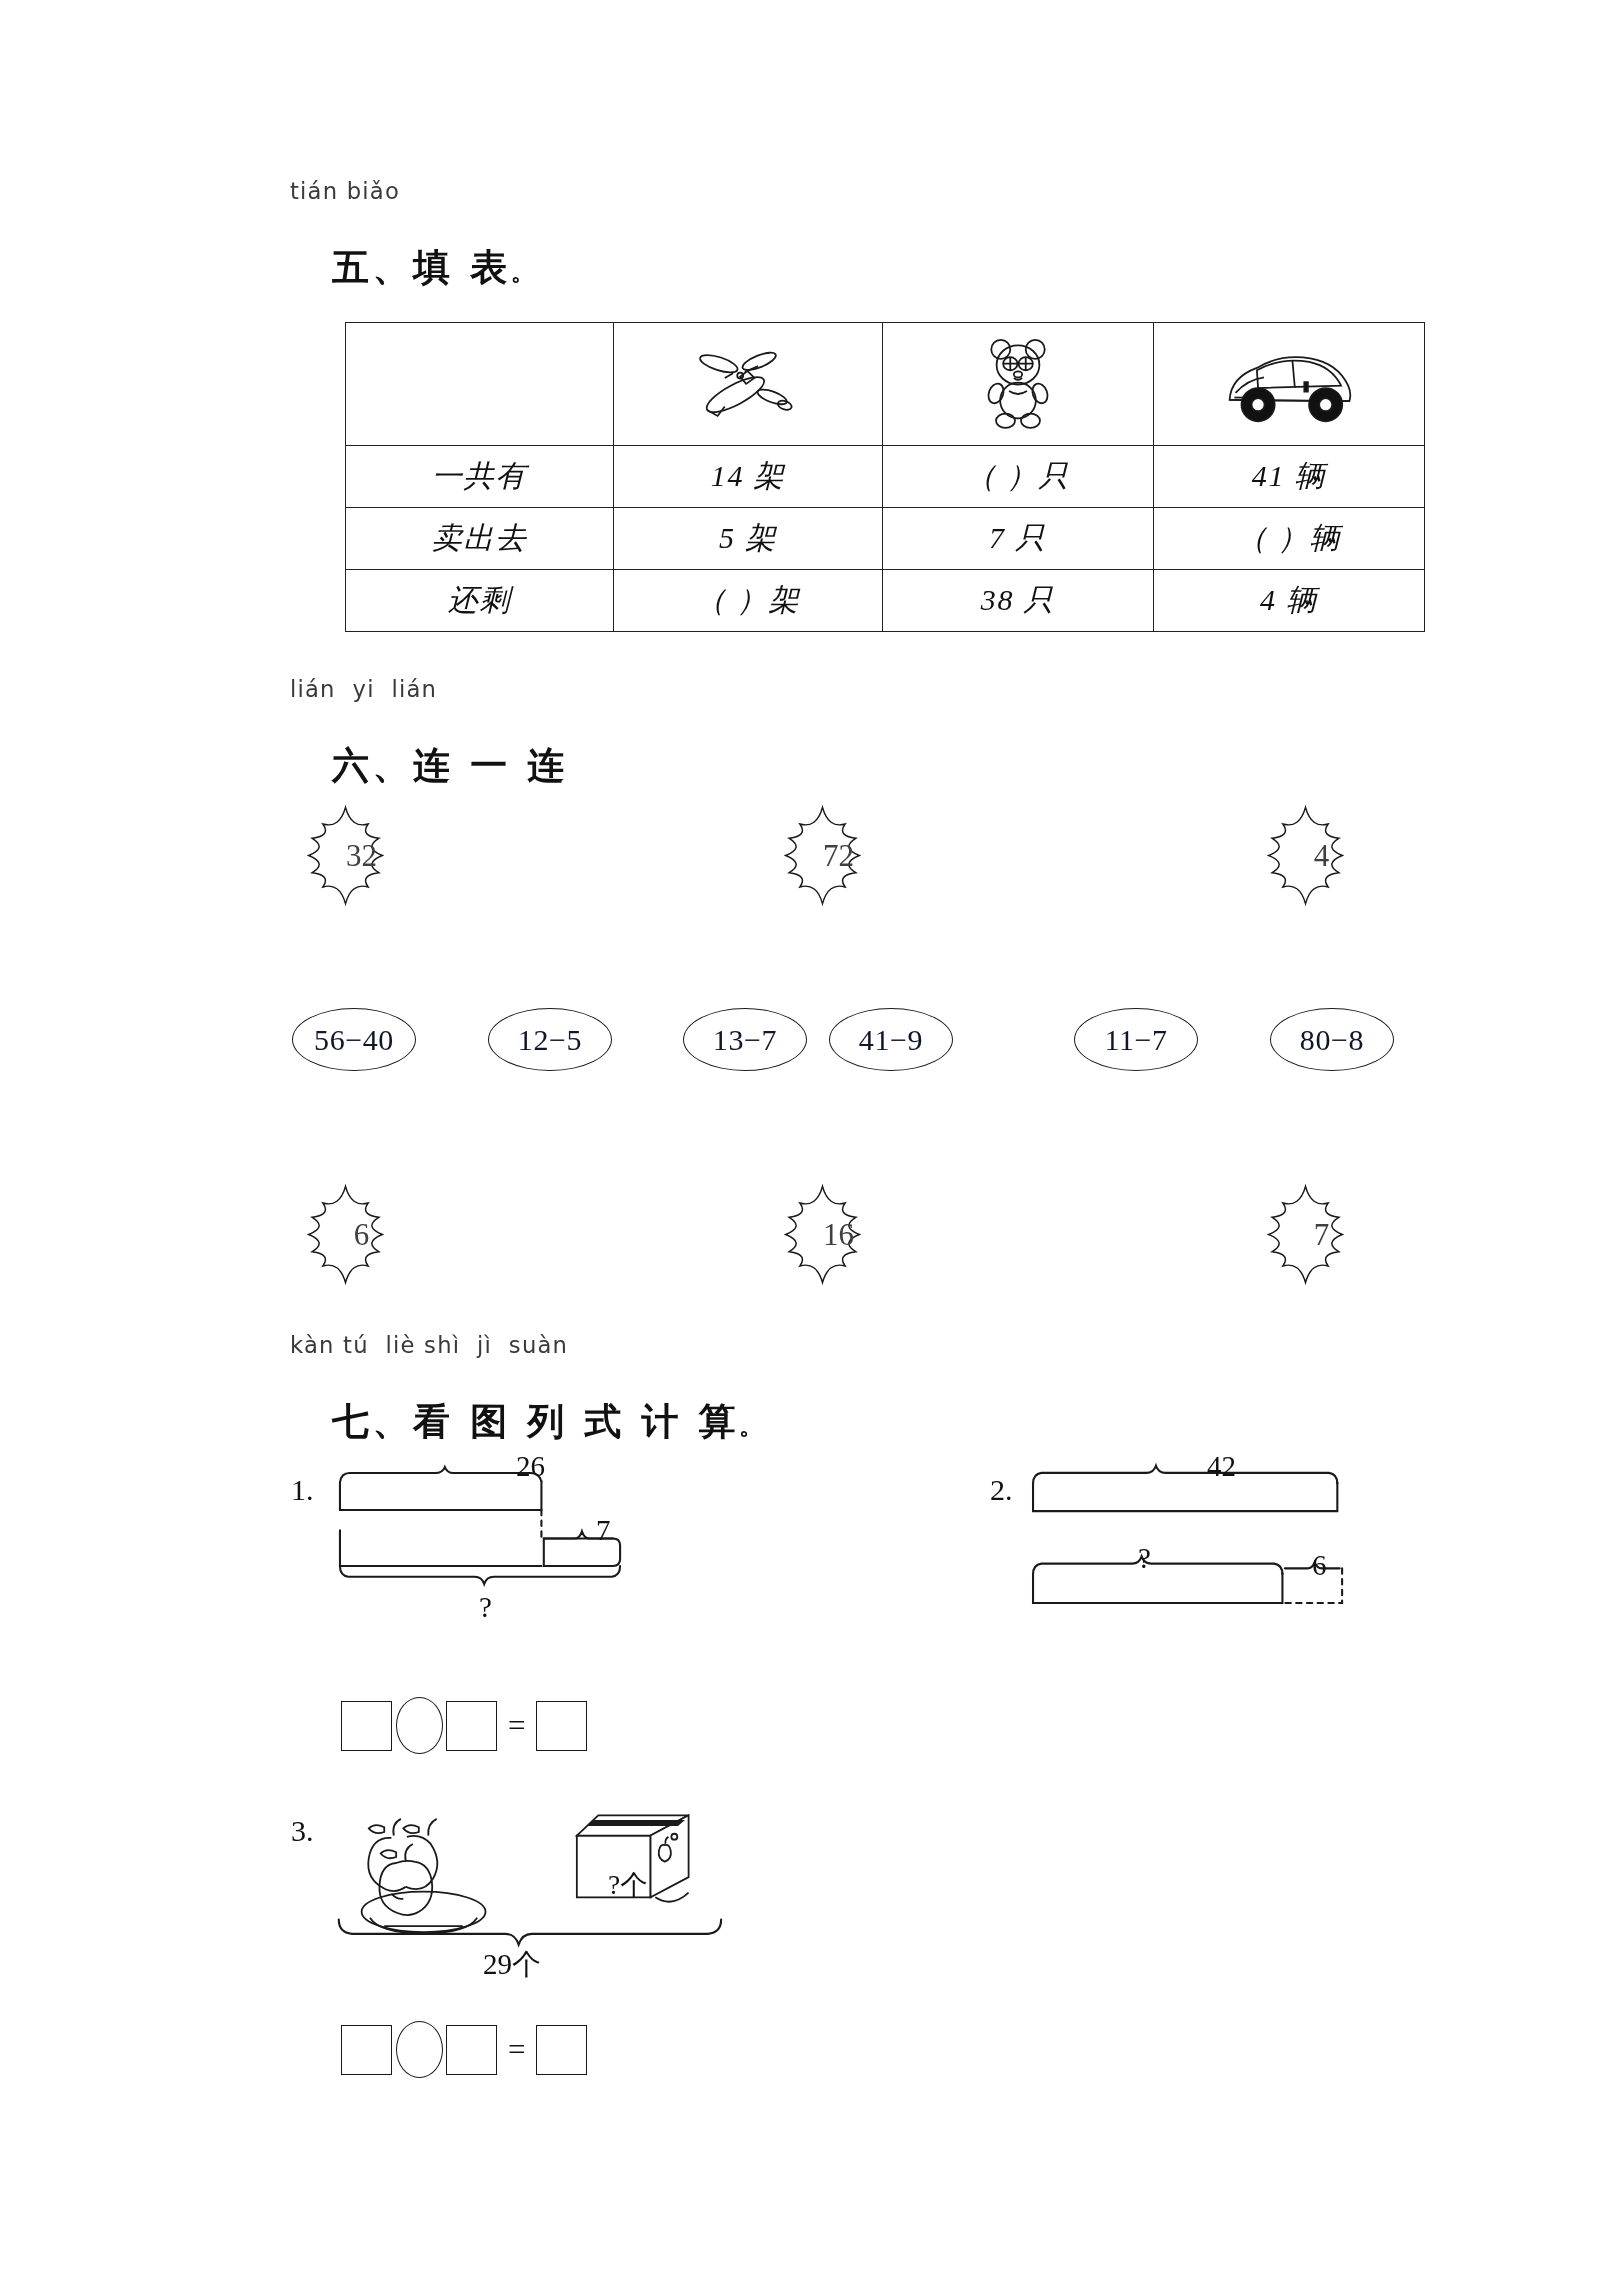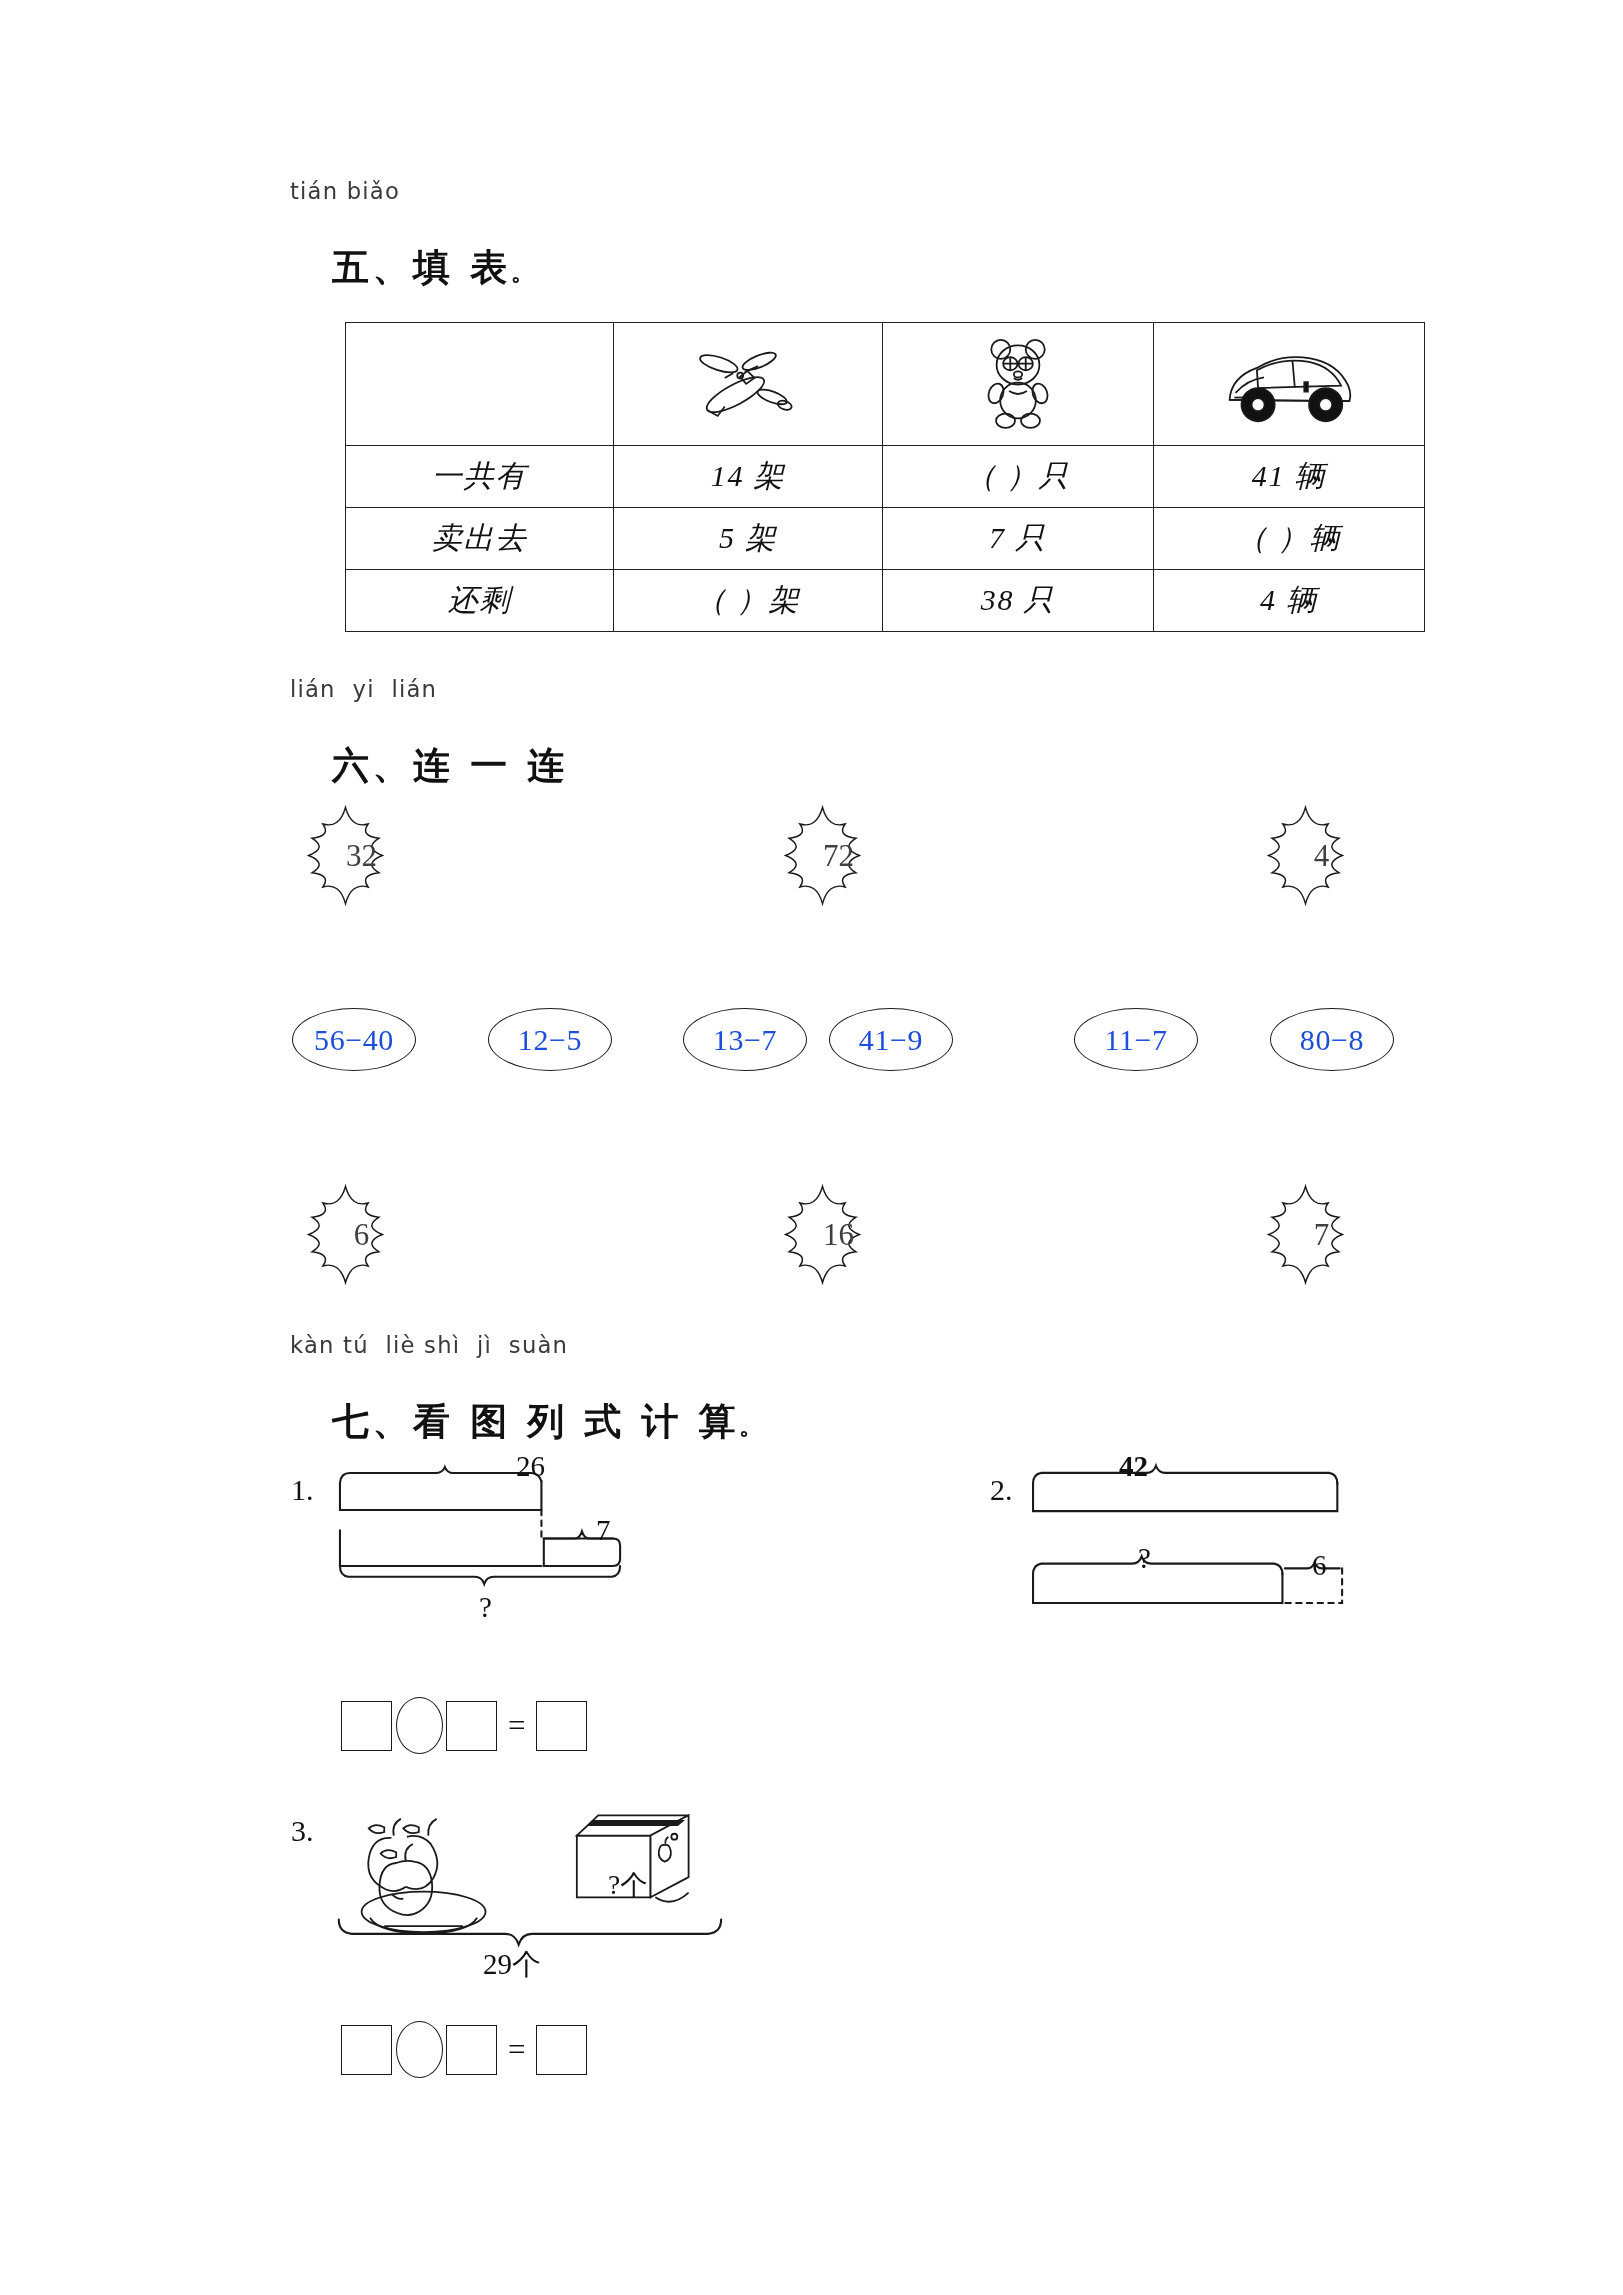--- a/index.html
+++ b/index.html
@@ -99,21 +99,21 @@
     width: 124px;
     height: 63px;
     border: 1.8px solid #1a1a1a;
     border-radius: 50%;
     display: flex;
     align-items: center;
     justify-content: center;
     font-family: "Liberation Serif", "DejaVu Serif", serif;
     font-size: 30px;
     letter-spacing: 0.6px;
-    color: #1d4ed8;
+    color: #0f172a;
     background: #fff;
     box-sizing: border-box;
   }
 
   
   .prob-num {
     position: absolute;
     font-family: "Liberation Serif", "DejaVu Serif", serif;
     font-size: 30px;
     color: #111;
@@ -396,21 +396,21 @@
       <path d="M10 48 Q10 32 24 30 L200 30 Q212 30 216 18 Q220 30 232 30 L506 30 Q520 32 520 48"></path>
       <path d="M10 48 L10 94 L520 94 L520 46"></path>
 
       <path d="M10 200 Q10 184 24 182 L176 182 Q188 182 192 170 Q196 182 208 182 L414 182 Q428 184 428 200"></path>
       <path d="M10 200 L10 248 L428 248 L428 198"></path>
 
       <path d="M432 190 L470 190 Q478 190 482 180 Q486 190 494 190 L524 190"></path>
       <path d="M528 190 L528 248 L432 248" stroke-dasharray="9 9"></path>
     </svg>
   </div>
-  <div class="diag-label" style="left:1119px; top:1450px;font-weight:bold;">42</div>
+  <div class="diag-label" style="left:1207px; top:1450px;">42</div>
   <div class="diag-label" style="left:1138px; top:1542px;">?</div>
   <div class="diag-label" style="left:1312px; top:1549px;">6</div>
 
   <div class="answer-row" style="left:341px; top:1697px;">
     <div class="ans-box"></div>
     <div class="ans-circle"></div>
     <div class="ans-box"></div>
     <div class="ans-eq">=</div>
     <div class="ans-box"></div>
   </div>

